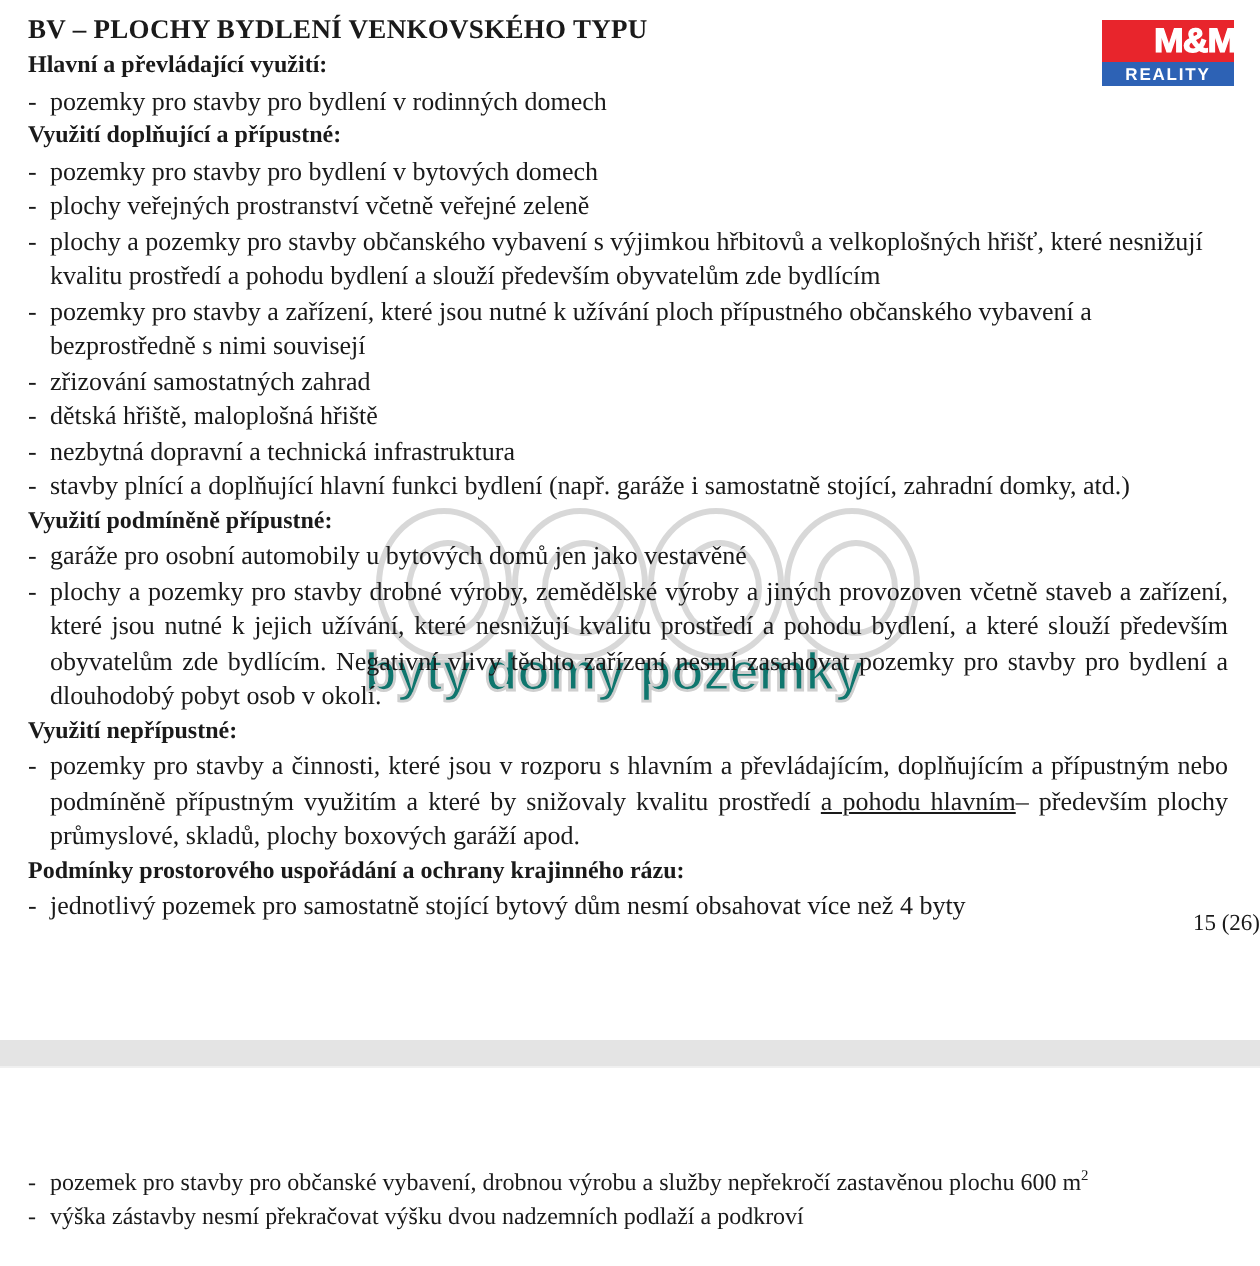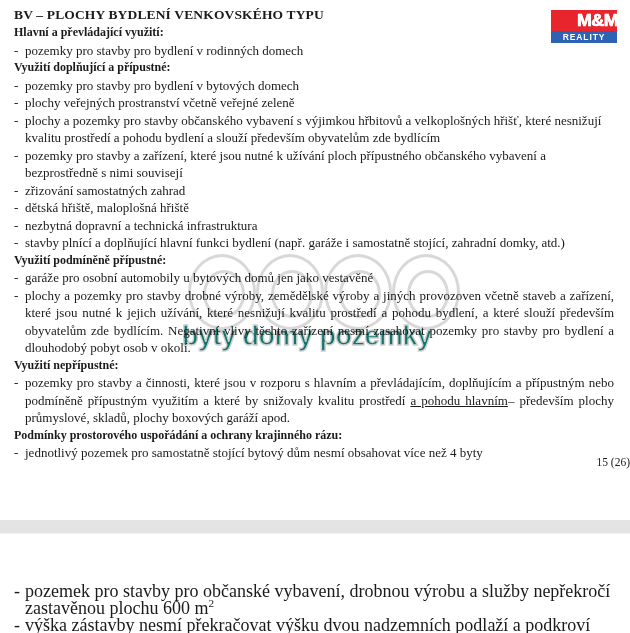--- a/index.html
+++ b/index.html
@@ -209,21 +209,21 @@
 
   
   .page2 {
     position: absolute;
     left: 14px;
     top: 583px;
     width: 602px;
     z-index: 3;
   }
   .page2 ul.bullets li {
-    font-size: 18px;
+    font-size: 12px;
     line-height: 17px;
   }
   sup {
     font-size: 0.62em;
     vertical-align: super;
     line-height: 0;
   }
 </style>
 </head>
 <body>

